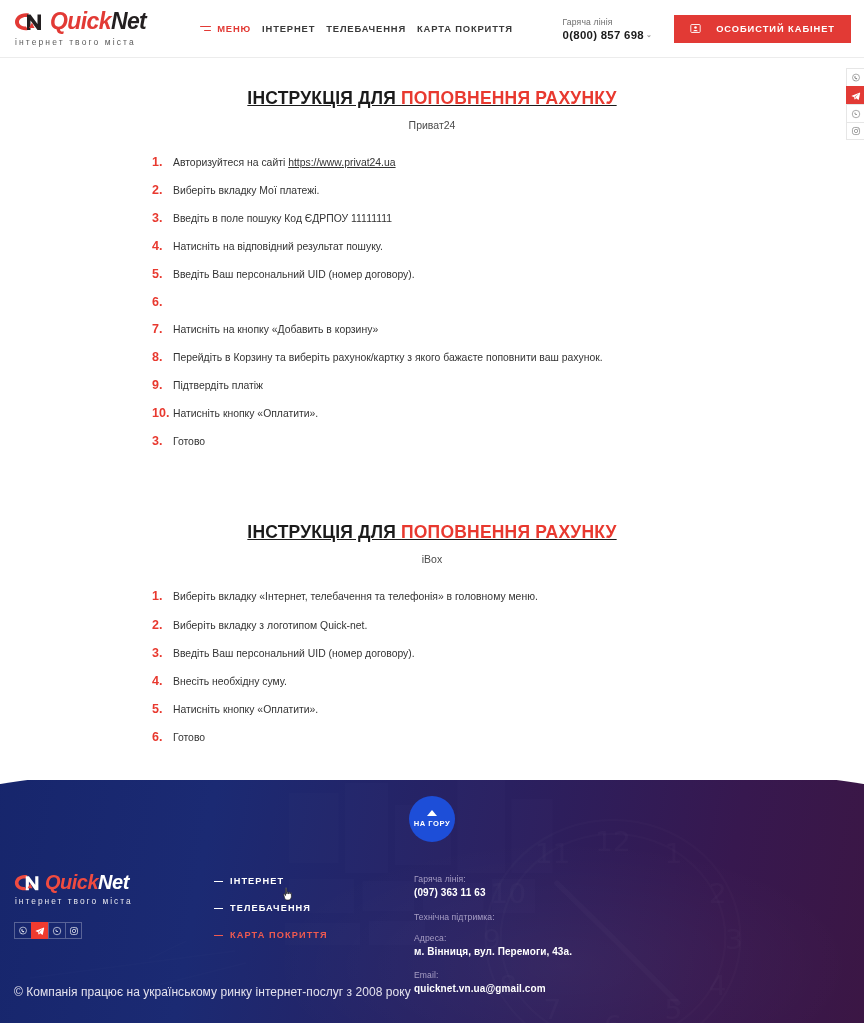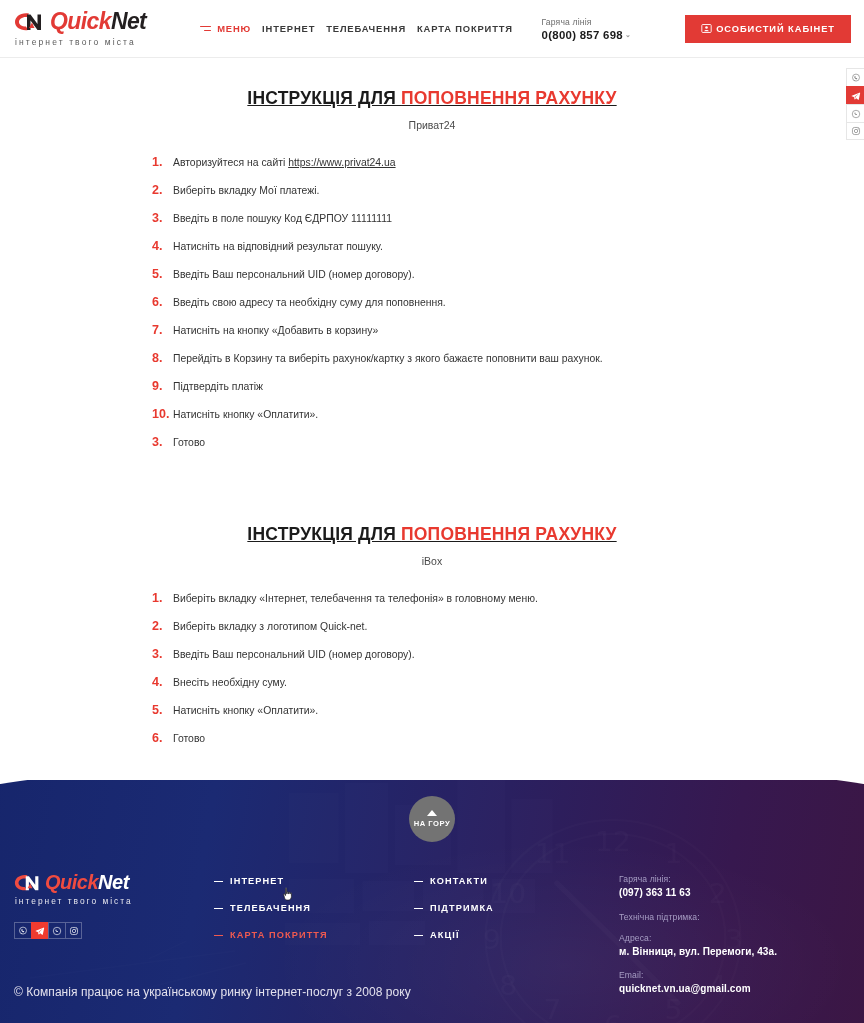--- a/index.html
+++ b/index.html
@@ -78,33 +78,32 @@
     font-weight: 700;
     color: #1b1b1b;
     letter-spacing: 0.3px;
     margin-top: 2px;
   }
   .hotline-caret { font-size: 7px; color: #9a9a9a; margin-left: 2px; vertical-align: middle; }
 
   .cabinet-btn {
     display: flex;
     align-items: center;
-    gap: 4px;
+    gap: 15px;
     background: #e23a35;
     color: #fff;
     border: none;
     height: 28px;
     padding: 0 16px;
     font-size: 9.3px;
     font-weight: 700;
     letter-spacing: 0.95px;
     font-family: inherit;
     cursor: pointer;
     white-space: nowrap;
-    margin-left: 32px;
   }
   .cabinet-icon { width: 11px; height: 11px; display: block; }
 
   
   .social-rail {
     position: absolute;
     top: 68px;
     right: 0;
     width: 18px;
     display: flex;
@@ -190,21 +189,21 @@
   
   .tex { position: absolute; inset: 0; opacity: .12; pointer-events: none; }
   .tex svg { width: 100%; height: 100%; display: block; }
 
   .to-top {
     position: absolute;
     left: 50%; top: 16px;
     transform: translateX(-50%);
     width: 46px; height: 46px;
     border-radius: 50%;
-    background: #737373;
+    background: #1d4ed8;
     color: #fff;
     border: none;
     display: flex;
     flex-direction: column;
     align-items: center;
     justify-content: center;
     gap: 3px;
     cursor: pointer;
     font-family: inherit;
     z-index: 14;
@@ -373,21 +372,20 @@
       <li class="step">
           <span class="step-num">4.</span>
           <span class="step-text">Натисніть на відповідний результат пошуку.</span>
         </li>
       <li class="step">
           <span class="step-num">5.</span>
           <span class="step-text">Введіть Ваш персональний UID (номер договору).</span>
         </li>
       <li class="step">
           <span class="step-num">6.</span>
-          <span class="step-text">Введіть свою адресу та необхідну суму для поповнення.</span>
         </li>
       <li class="step">
           <span class="step-num">7.</span>
           <span class="step-text">Натисніть на кнопку «Добавить в корзину»</span>
         </li>
       <li class="step">
           <span class="step-num">8.</span>
           <span class="step-text">Перейдіть в Корзину та виберіть рахунок/картку з якого бажаєте поповнити ваш рахунок.</span>
         </li>
       <li class="step">
@@ -533,25 +531,20 @@
         </a>
       </div>
     </div>
 
     <div class="f-col-links">
       <a class="f-link"><span class="dash"></span><span>ІНТЕРНЕТ</span></a>
       <a class="f-link"><span class="dash"></span><span>ТЕЛЕБАЧЕННЯ</span></a>
       <a class="f-link hovered"><span class="dash"></span><span>КАРТА ПОКРИТТЯ</span></a>
     </div>
 
-    <div class="f-col-links2">
-      <a class="f-link"><span class="dash"></span><span>КОНТАКТИ</span></a>
-      <a class="f-link"><span class="dash"></span><span>ПІДТРИМКА</span></a>
-      <a class="f-link"><span class="dash"></span><span>АКЦІЇ</span></a>
-    </div>
 
     <div class="f-col-contacts">
       <div class="c-block">
         <div class="c-label">Гаряча лінія:</div>
         <div class="c-value">(097) 363 11 63</div>
       </div>
       <div class="c-block">
         <div class="c-label">Технічна підтримка:</div>
       </div>
       <div class="c-block">

